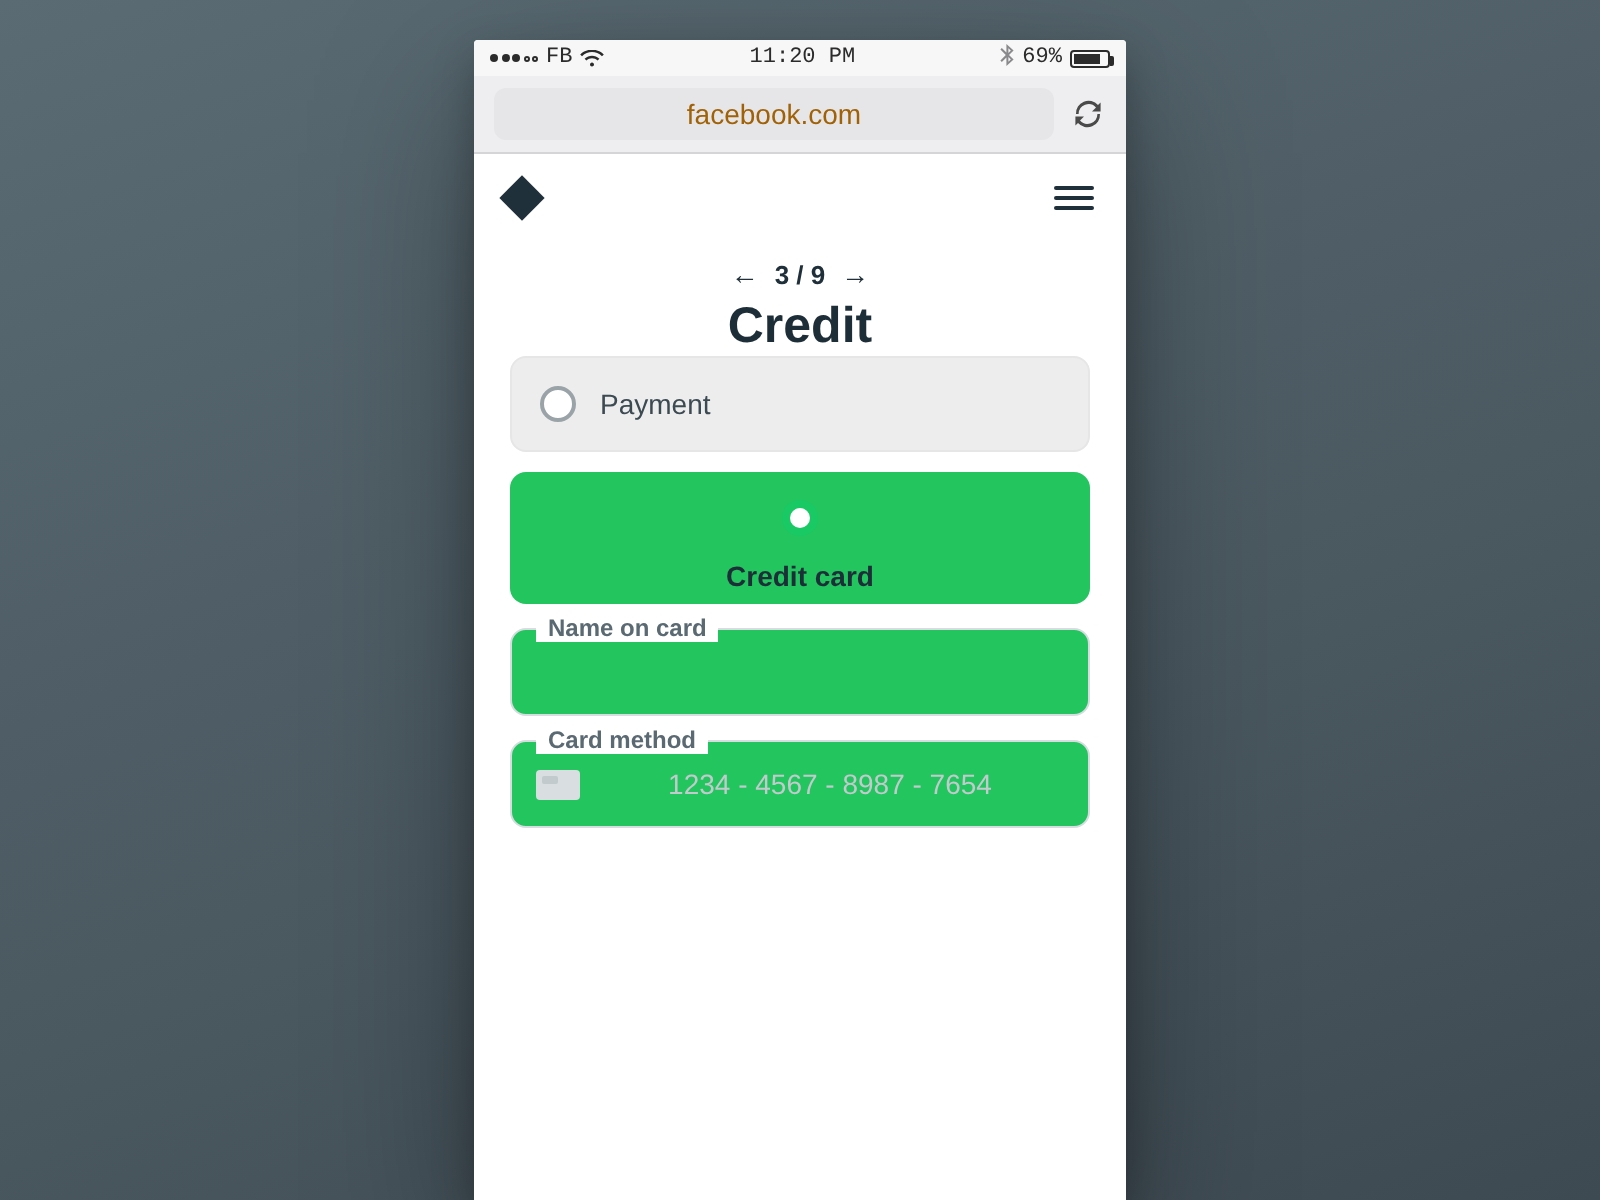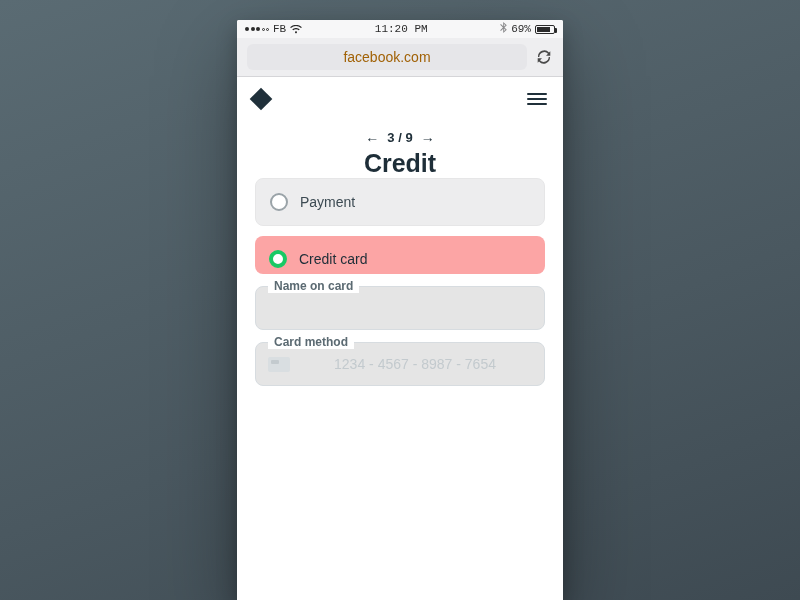--- a/index.html
+++ b/index.html
@@ -88,36 +88,37 @@
     font-size:17px; font-weight:700; color:#1e2e38; margin-top:26px; margin-bottom:10px;
   }
   .method {
     border-radius:8px; padding:14px 14px; display:flex; align-items:center; gap:12px;
     font-size:14px; color:#3c4a52; cursor:pointer;
   }
   .method.unselected {
     background:#ededee; border:1px solid #e6e6e7;
   }
   .method.selected {
-    background:#fca5a5; margin-top:10px; font-weight:400; color:#1e2e38;
+    background:#22c55e; margin-top:10px; font-weight:700; color:#1e2e38;
     padding:14px 14px 6px 14px;
+    flex-direction:column;
   }
   .radio {
     width:18px; height:18px; border-radius:50%; border:2px solid #9aa3a8;
     background:#fff; flex:0 0 auto;
   }
   .radio.checked {
     border:4px solid #18c964; width:18px; height:18px;
   }
   
   .field-wrap { margin: 12px 0 0 0; }
   .field {
     border:1.5px solid #d7dce0; border-radius:8px; height:44px;
     position:relative; display:flex; align-items:center; padding:0 12px;
-    background:#e5e5e5;
+    background:#22c55e;
   }
   .field .legend {
     position:absolute; top:-8px; left:12px; background:#fff; padding:0 6px;
     font-size:12px; color:#5b6a72; font-weight:600;
   }
   .field input {
     border:none; outline:none; width:100%; font-size:14px; color:#3c4a52;
     background:transparent;
     text-align:center;
   }

